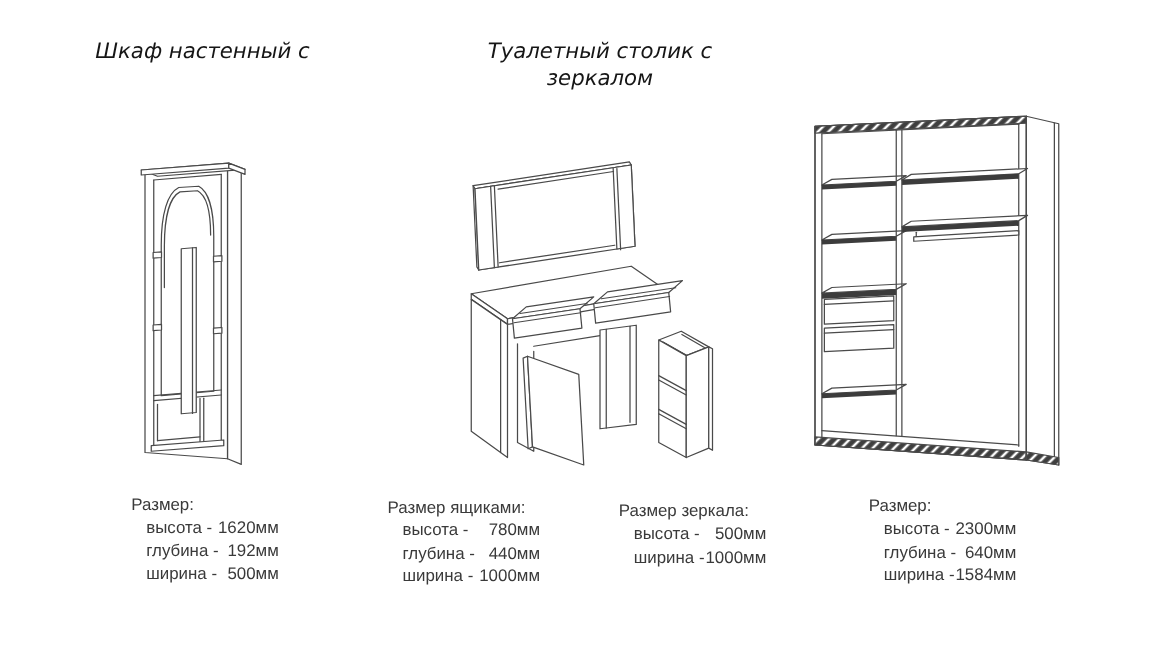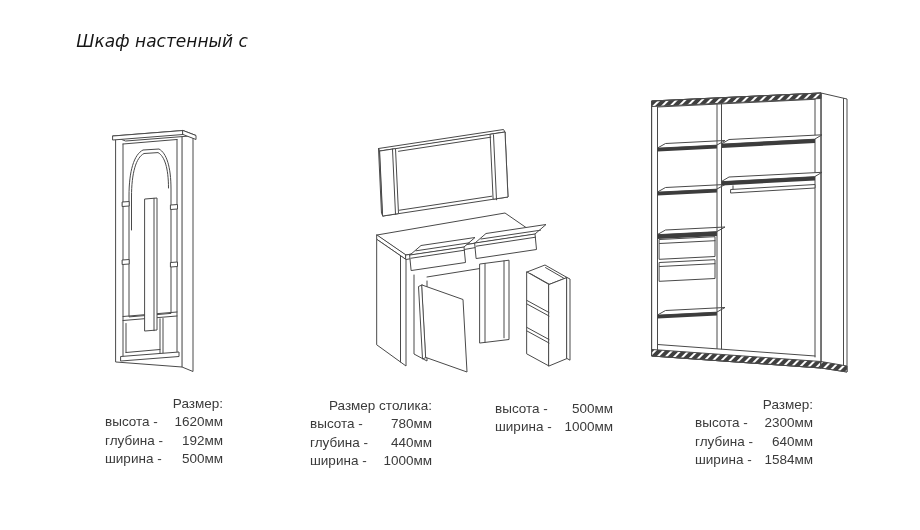--- a/index.html
+++ b/index.html
@@ -4,31 +4,35 @@
 <style>
   html,body{margin:0;padding:0;background:#fff;}
   .canvas{position:relative;width:920px;height:530px;background:#ffffff;overflow:hidden;
           font-family:"Liberation Sans",sans-serif;}
   .title{position:absolute;top:30px;width:260px;text-align:center;
          font-family:"DejaVu Sans",sans-serif;font-style:italic;font-size:17px;
          line-height:22px;color:#161616;}
   .figure{position:absolute;}
   .figure svg{display:block;}
   .specs{position:absolute;font-size:13.5px;line-height:18.4px;color:#3a3a3a;}
-  .specs .heading{white-space:nowrap;text-align:right;}
-  .specs .row{display:flex;justify-content:space-between;white-space:nowrap;}
+  .specs .heading{white-space:nowrap;}
+  .specs .row{display:flex;justify-content:space-between;white-space:nowrap;margin-left:12px;}
   .specs .value{text-align:center;}
 </style>
 </head>
 <body>
 
 <div class="canvas">
 
   <div class="title" style="left:32px;">
     <div>Шкаф настенный с</div>
+  </div>
+  <div class="title" style="left:350px;">
+    <div>Туалетный столик с</div>
+    <div>зеркалом</div>
   </div>
   <div class="title" style="left:619px;">
   </div>
 
   <div class="figure" style="left:100px;top:110px;">
     <svg width="135" height="285" viewBox="0 0 135 285">
       <g stroke="#4a4a4a" stroke-width="1" fill="none" stroke-linejoin="round" stroke-linecap="round">
         <path d="M82,23 L93,27.5 L93,261.5 L82,257 Z" fill="#fff"></path>
         <path d="M16,28 L82,23 L82,257 L16,252 Z" fill="#fff"></path>
         <path d="M13,26 L83,20.5 L96,25.5 L26,31 Z" fill="#fff"></path>
@@ -173,36 +177,37 @@
       <span class="label">глубина -</span>
       <span class="value">192мм</span>
     </div>
     <div class="row">
       <span class="label">ширина -</span>
       <span class="value">500мм</span>
     </div>
   </div>
 
   <div class="specs" style="left:310px;top:397px;width:122px;">
-    <div class="heading">Размер столика:</div>
+    <div class="heading">Размер ящиками:</div>
     <div class="row">
       <span class="label">высота -</span>
       <span class="value">780мм</span>
     </div>
     <div class="row">
       <span class="label">глубина -</span>
       <span class="value">440мм</span>
     </div>
     <div class="row">
       <span class="label">ширина -</span>
       <span class="value">1000мм</span>
     </div>
   </div>
 
   <div class="specs" style="left:495px;top:400px;width:118px;">
+    <div class="heading">Размер зеркала:</div>
     <div class="row">
       <span class="label">высота -</span>
       <span class="value">500мм</span>
     </div>
     <div class="row">
       <span class="label">ширина -</span>
       <span class="value">1000мм</span>
     </div>
   </div>
 

